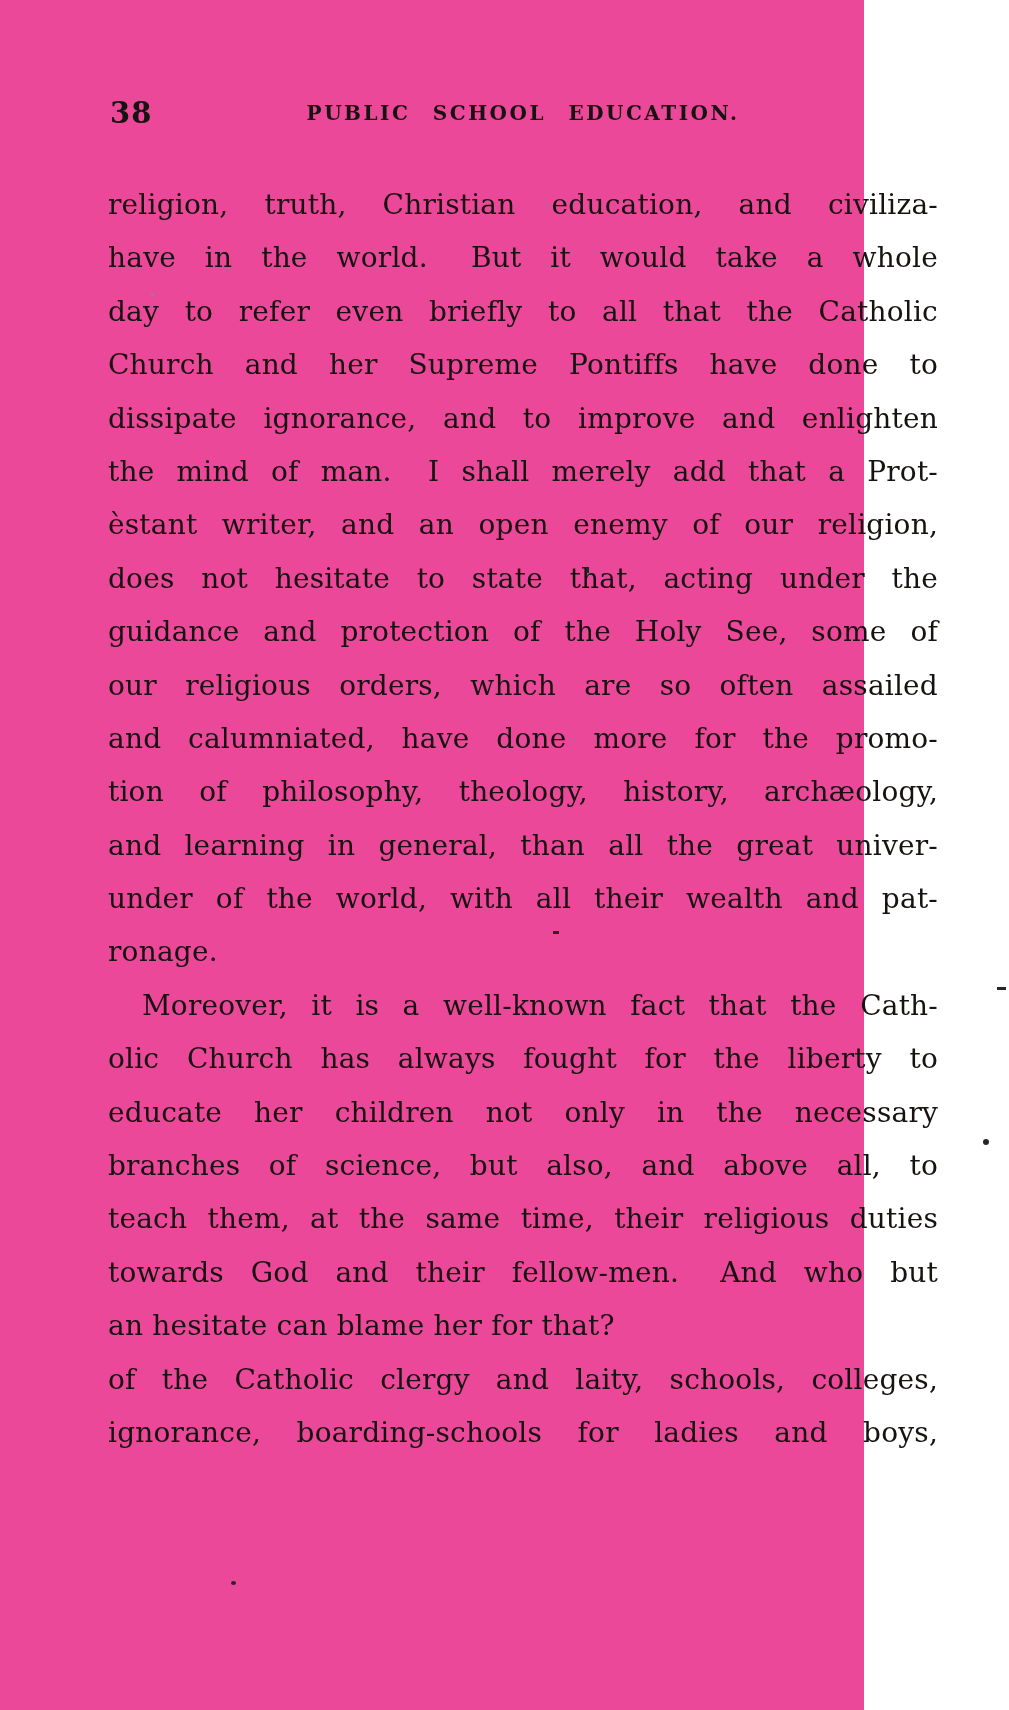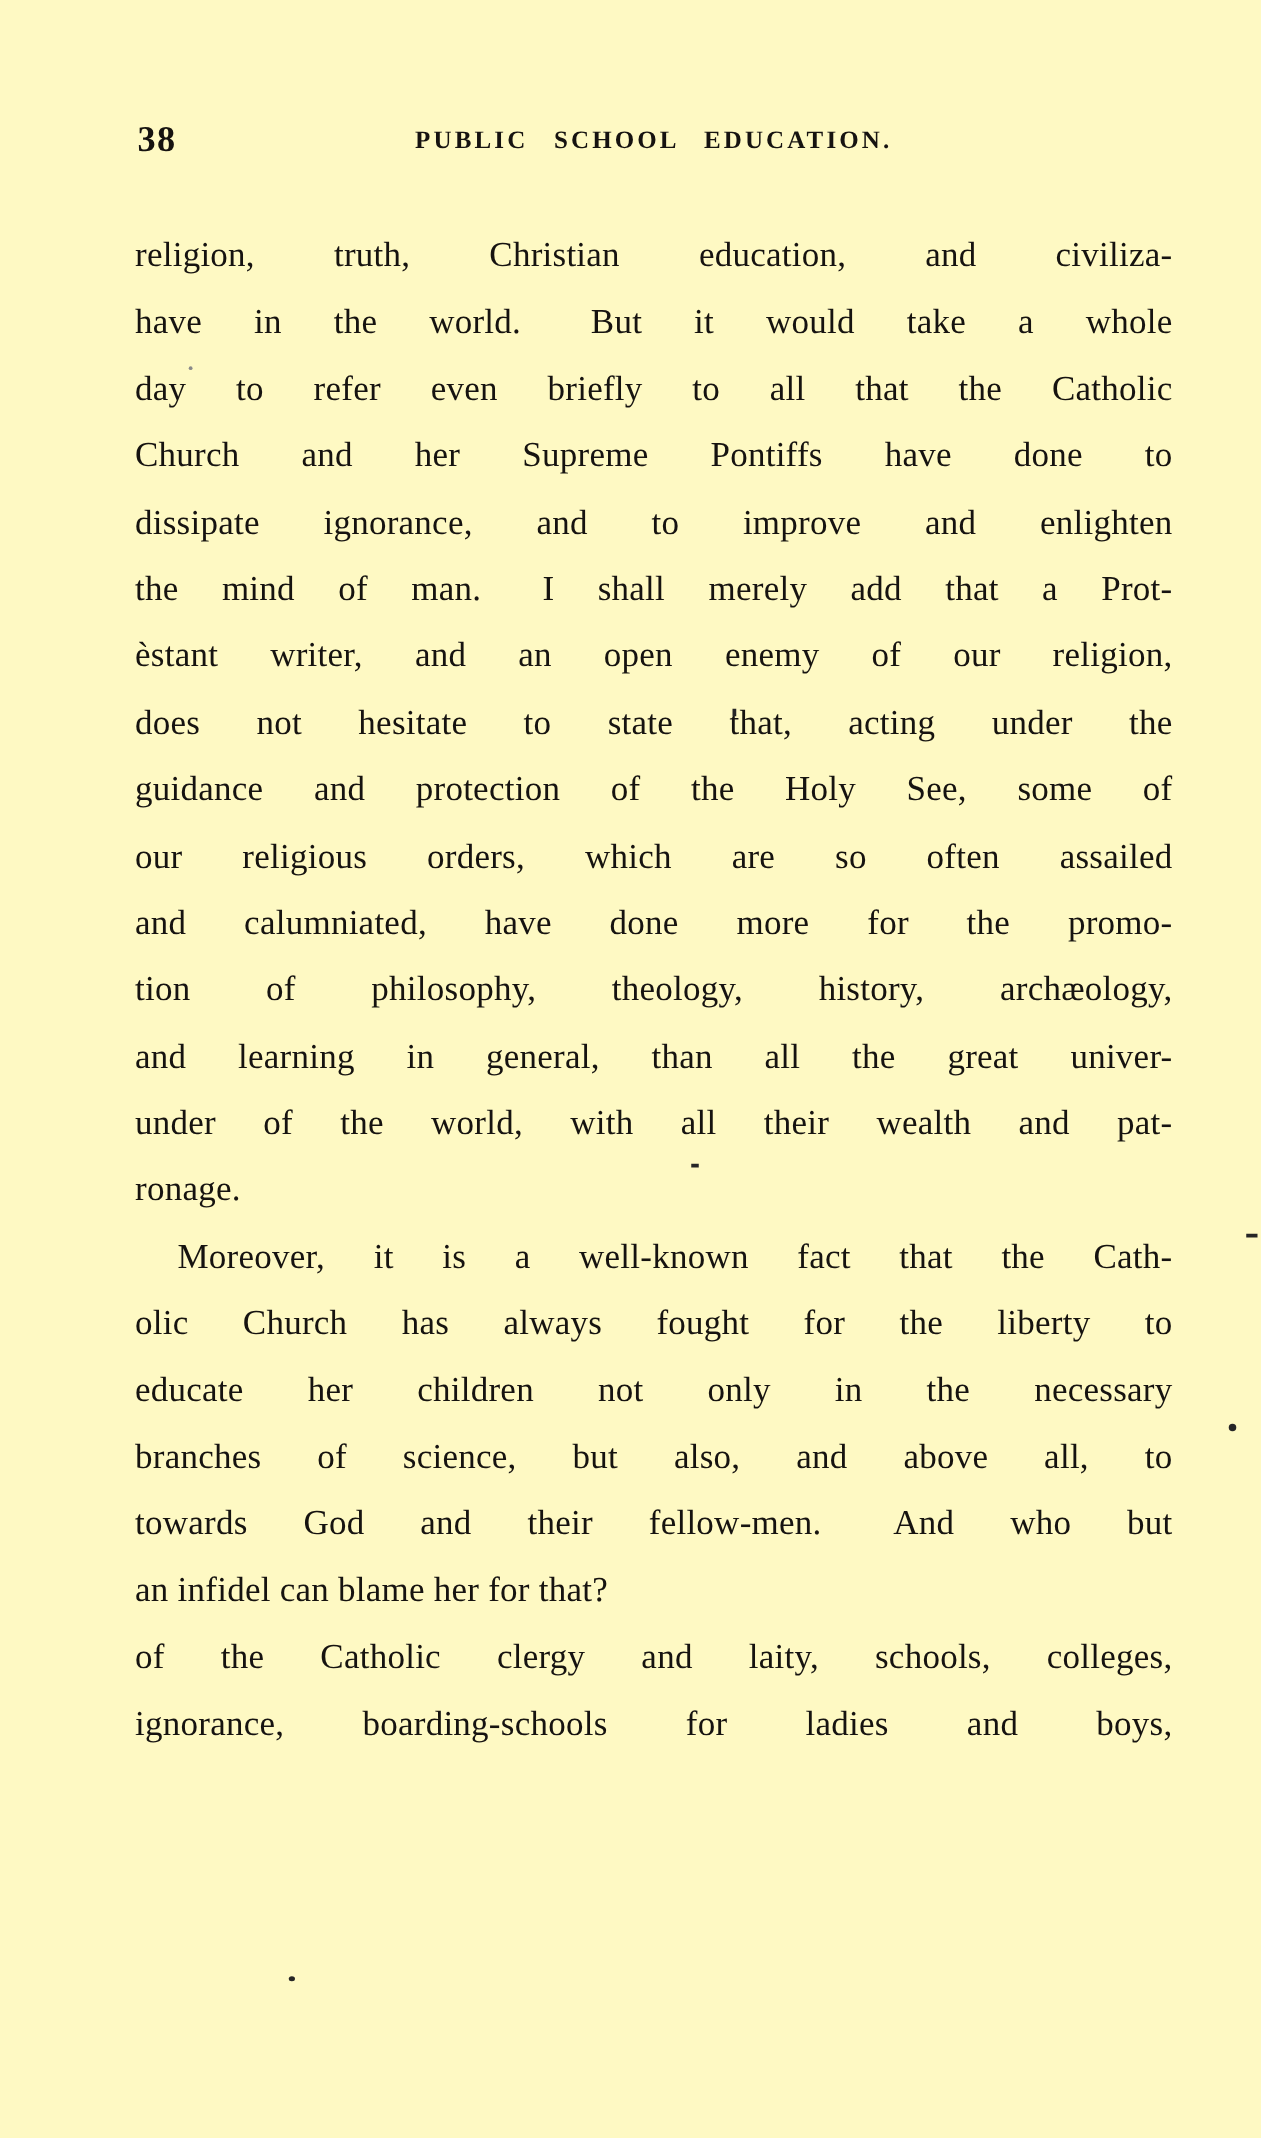--- a/index.html
+++ b/index.html
@@ -11,23 +11,22 @@
     width: 1009px;
     height: 1710px;
     position: relative;
     overflow: hidden;
     font-family: "DejaVu Serif", serif;
     color: #161310;
   }
   .page {
     position: absolute;
     left: 0; top: 0;
-    width: 1009px; height: 1710px;
-    background: #fef9c3;
-    font-family: Liberation Serif, serif;
+    width: 864px; height: 1710px;
+    background: #ec4899;
   }
   .header {
     position: absolute;
     left: 108px;
     top: 96px;
     width: 830px;
     height: 40px;
   }
   .page-number {
     position: absolute;
@@ -100,22 +99,23 @@
       <div class="line">our religious orders, which are so often assailed</div>
       <div class="line">and calumniated, have done more for the promo-</div>
       <div class="line">tion of philosophy, theology, history, archæology,</div>
       <div class="line">and learning in general, than all the great univer-</div>
       <div class="line">under of the world, with all their wealth and pat-</div>
       <div class="line para-end">ronage.</div>
       <div class="line indent">Moreover, it is a well-known fact that the Cath-</div>
       <div class="line">olic Church has always fought for the liberty to</div>
       <div class="line">educate her children not only in the necessary</div>
       <div class="line">branches of science, but also, and above all, to</div>
+      <div class="line">teach them, at the same time, their religious duties</div>
       <div class="line">towards God and their fellow-men.  And who but</div>
-      <div class="line para-end">an infidel can blame her for that?</div>
+      <div class="line para-end">an hesitate can blame her for that?</div>
       <div class="line">of the Catholic clergy and laity, schools, colleges,</div>
       <div class="line">ignorance, boarding-schools for ladies and boys,</div>
     </div>
 
   <div class="speck" style="left:586px; top:567px; width:3px; height:6px;"></div>
   <div class="speck" style="left:553px; top:931px; width:6px; height:3px;"></div>
   <div class="speck" style="left:997px; top:987px; width:9px; height:3px;"></div>
   <div class="speck round" style="left:983px; top:1139px; width:6px; height:6px;"></div>
   <div class="speck round" style="left:231px; top:1581px; width:5px; height:4px;"></div>
   <div class="speck faint round" style="left:151px; top:293px; width:3px; height:3px;"></div>

